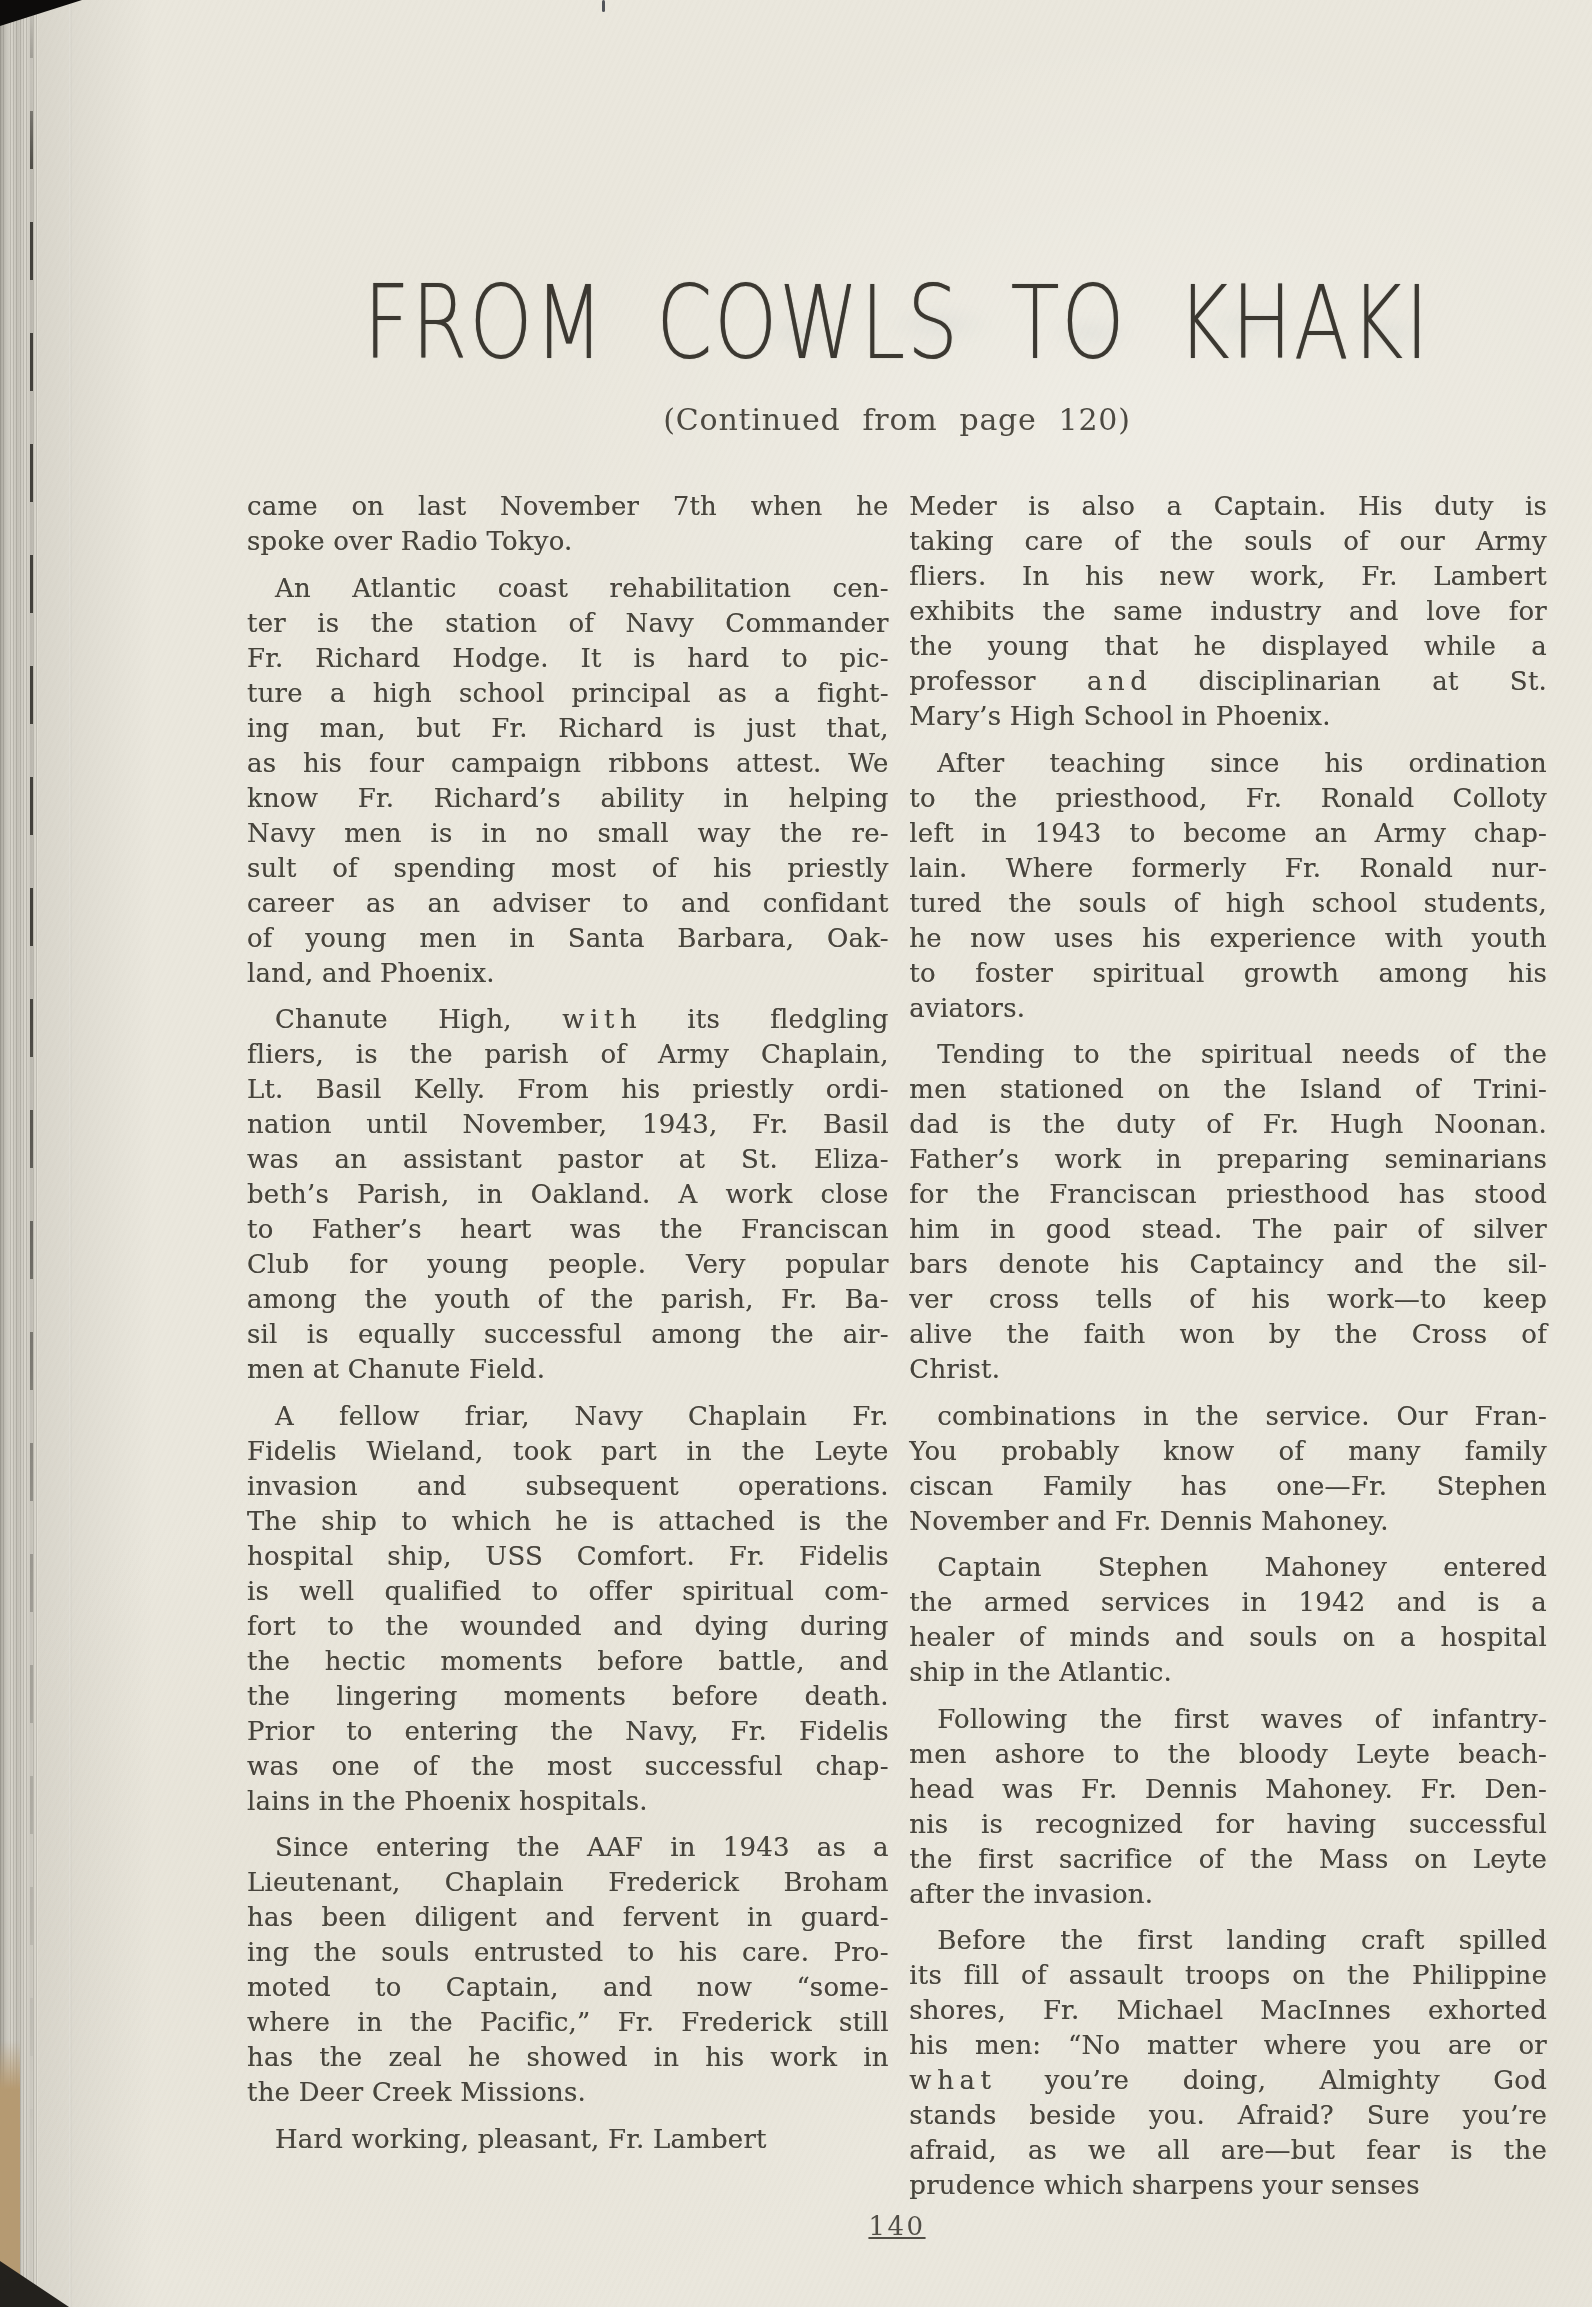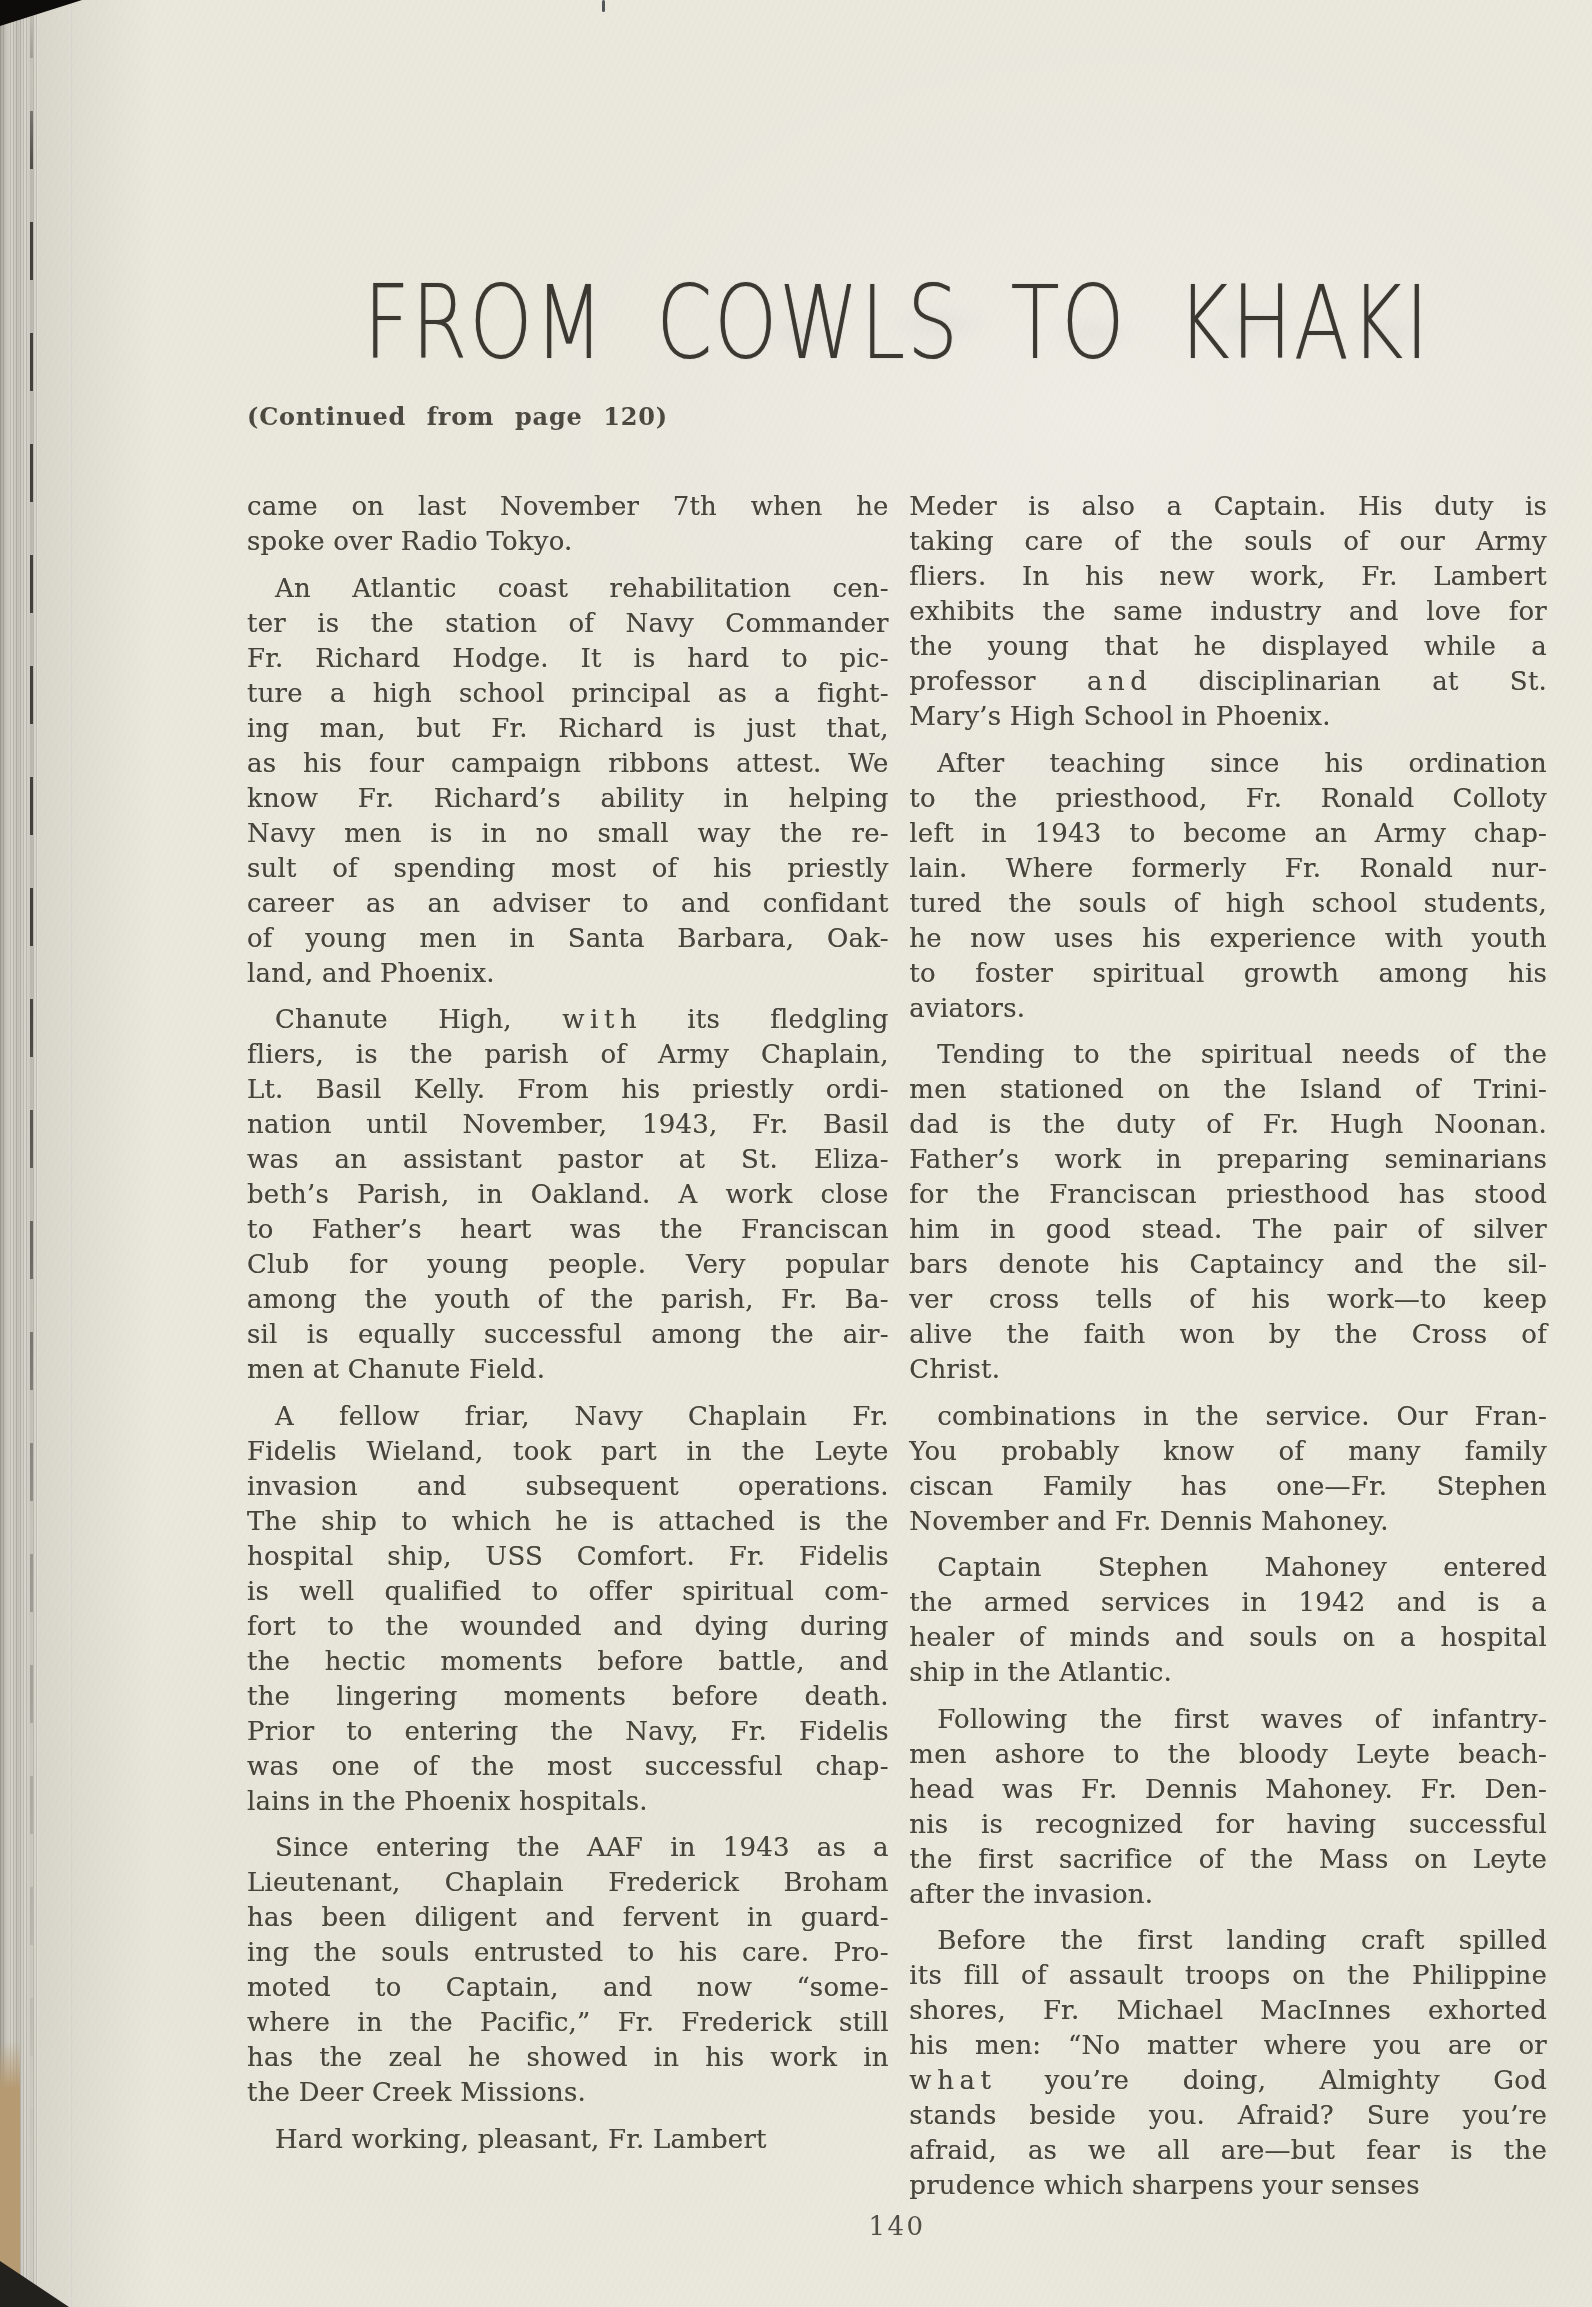--- a/index.html
+++ b/index.html
@@ -70,41 +70,42 @@
     font-family:"DejaVu Sans", sans-serif;
     font-weight:200;
     font-size:79px;line-height:1.1;
     letter-spacing:1.6px;word-spacing:23px;
     color:#3b3831;
     transform:scale(1.02,1.28);transform-origin:50% 20%;
     text-shadow:0 0 0.8px rgba(59,56,49,0.55);
   }
   .subtitle{
     position:absolute;left:247px;top:402px;width:1300px;
-    font-size:24px;color:#4c4941;
-    letter-spacing:0.8px;word-spacing:11.5px;font-weight:bold;
+    text-align:center;
+    font-size:30px;color:#4c4941;
+    letter-spacing:0.8px;word-spacing:11.5px;
   }
   .columns{
     position:absolute;left:247px;top:489px;width:1300px;
     display:flex;gap:20.6px;
     color:#47443c;
     font-size:26px;line-height:35px;
     text-shadow:0 0 0.6px rgba(71,68,60,0.55);
     letter-spacing:0.2px;
   }
   .col{width:642px;}
   .col-right{width:638px;}
   .para{margin:0 0 11.5px 0;}
   .para:last-child{margin-bottom:8px;}
   .line{text-align:justify;text-align-last:justify;white-space:normal;}
   .line.last{text-align-last:left;}
   .para.indent .line:first-child{text-indent:28px;}
   .pageno{
     position:absolute;left:247px;top:2211px;width:1300px;
-    text-align:center;font-size:26px;letter-spacing:2.5px;color:#514e46;
+    text-align:center;font-size:26px;letter-spacing:2.5px;color:#514e46;text-decoration:underline;
   }
 </style>
 </head>
 <body>
 
 <div class="page">
 
   <div class="ghost"></div>
 
   <h1 class="title">FROM COWLS TO KHAKI</h1>

